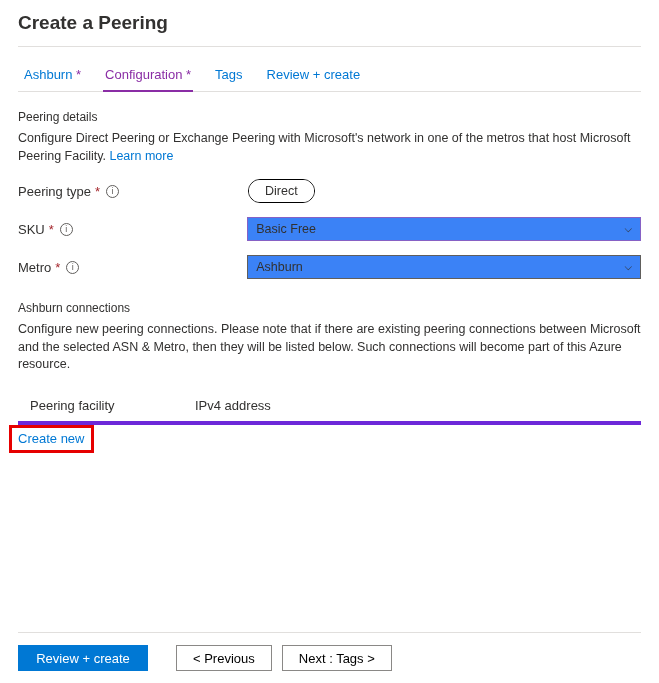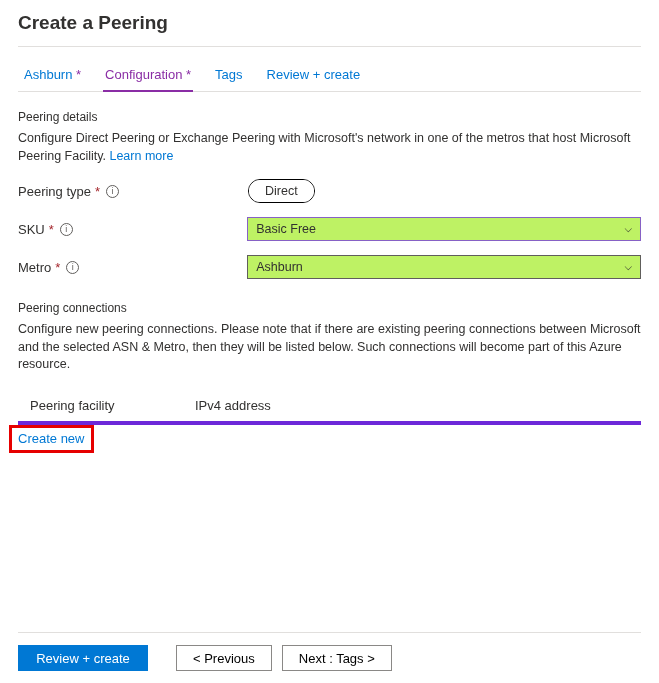--- a/index.html
+++ b/index.html
@@ -45,21 +45,21 @@
     .pill-group {
       display: inline-flex; border: 1px solid #000000; border-radius: 16px; overflow: hidden;
       height: 24px;
     }
     .pill { padding: 2px 16px; font-size: 12.5px; display:flex;align-items:center; cursor:pointer; background:#fff;}
     .pill.active { background: #0078d4; color: #fff; border-radius: 14px; }
     .select {
       width: 395px; height: 24px; border: 1px solid #605e5c;
       display: flex; align-items: center; justify-content: space-between;
       padding: 0 8px; font-size: 12.5px; cursor: pointer;
-      background:#bef264;
+      background:#3b82f6;
     }
     .select.accent { border-color: #8661c5; }
     .chevron { font-size: 10px; color:#323130; }
     .table-head {
       display: flex; border-bottom: 4px solid #6d28d9;
       padding: 8px 0 8px 12px; font-size: 13px; color:#323130; margin-top:16px;
     }
     .col-facility { width: 165px; }
     .col-v4 { width: 175px; }
     .col-v6 { flex:1; }
@@ -130,21 +130,21 @@
     <span>Metro</span>
       <span class="req"> *</span>
       <span class="info-icon">i</span>
   </div>
   <div class="select">
     <span>Ashburn</span>
     <span class="chevron">⌵</span>
   </div>
 </div>
 
-<div class="section-title" style="margin-top:22px;">Peering connections</div>
+<div class="section-title" style="margin-top:22px;">Ashburn connections</div>
 <div class="desc">Configure new peering connections. Please note that if there are existing peering connections between Microsoft and the selected ASN &amp; Metro, then they will be listed below. Such connections will become part of this Azure resource.</div>
 
 <div class="table-head">
   <div class="col-facility">Peering facility</div>
   <div class="col-v4">IPv4 address</div>
 </div>
 
 <div style="position:relative; margin-top:2px;">
   <div class="highlight-box" style="left:-9px; top:-2px; width:85px; height:28px;"></div>
   <a class="create-new" style="padding-left:0;">Create new</a>

